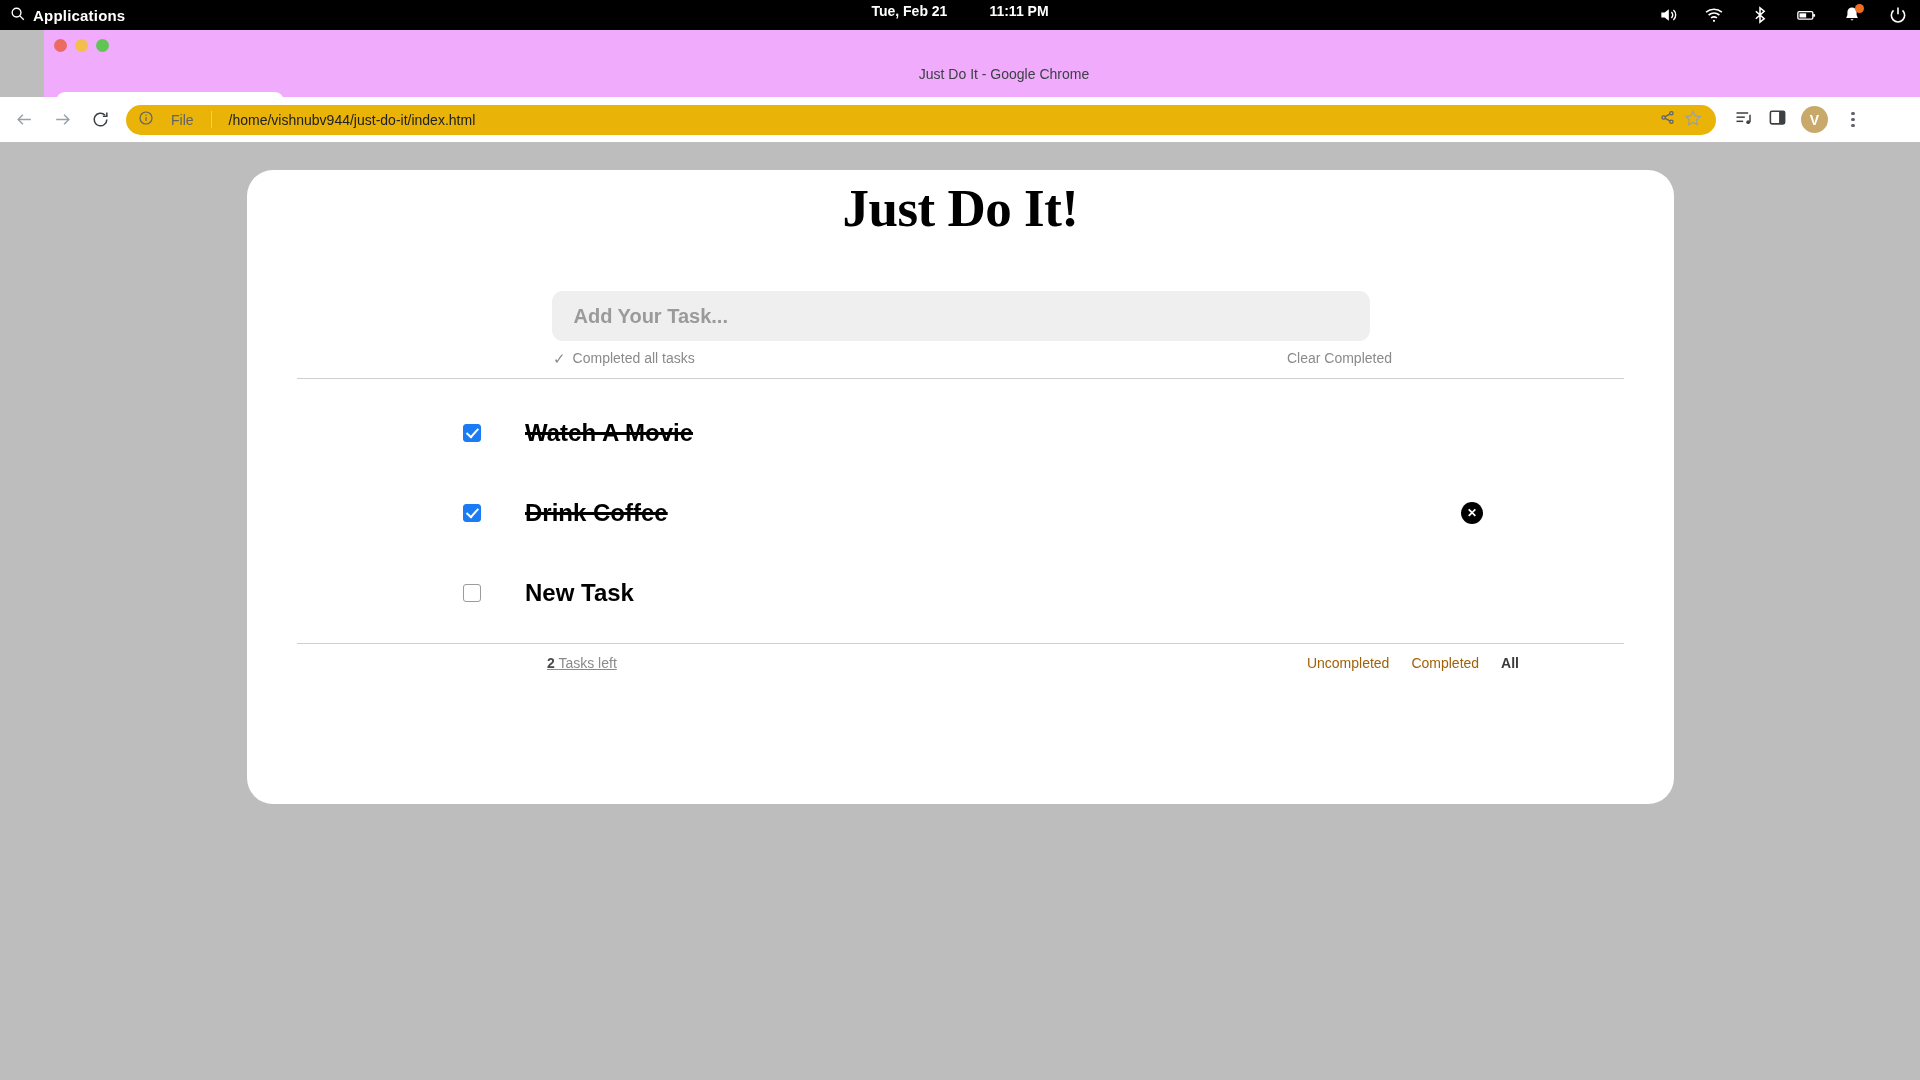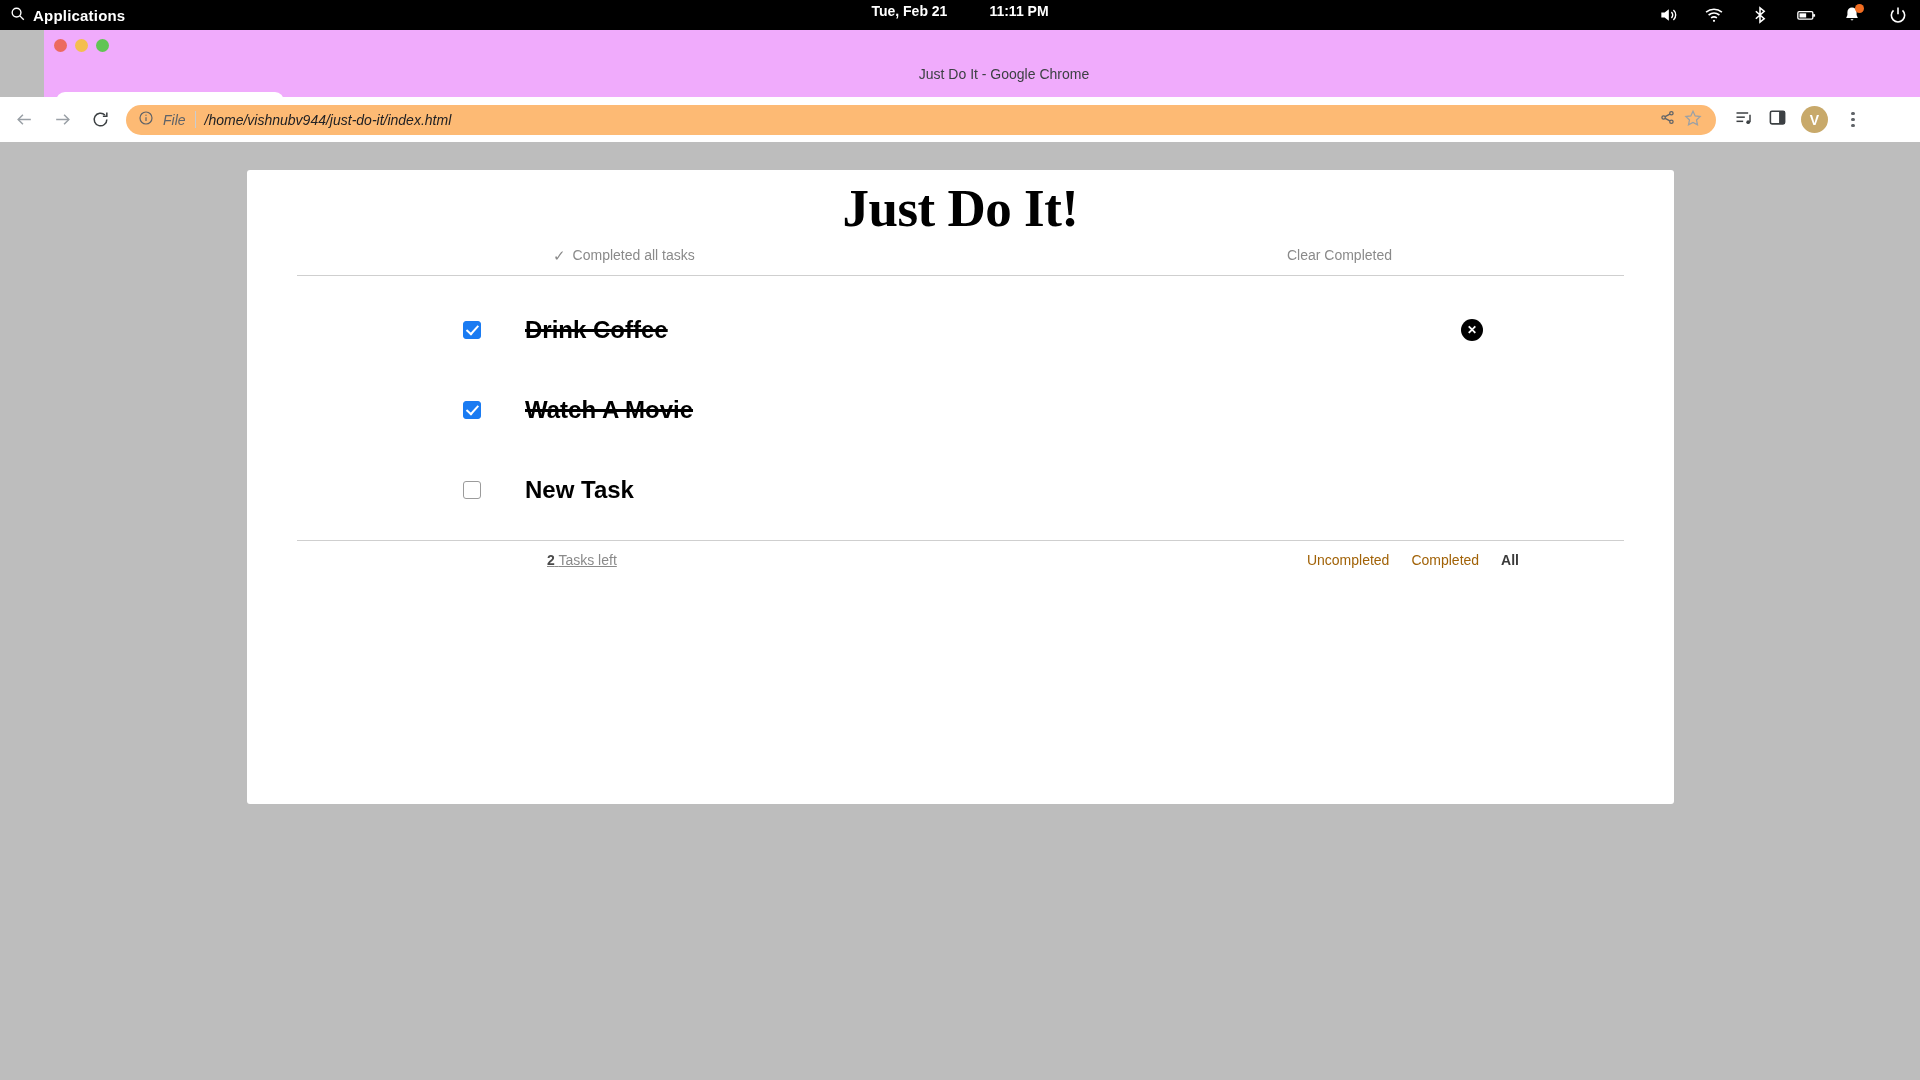--- a/index.html
+++ b/index.html
@@ -70,22 +70,22 @@
   
   .toolbar {
     position: absolute; top: 97px; left: 0;
     width: 1920px; height: 45px; background: #fff;
     display: flex; align-items: center;
   }
   .nav-btns { display: flex; align-items: center; gap: 6px; padding-left: 8px; }
   .navbtn { width: 32px; height: 32px; display: flex; align-items: center; justify-content: center; border-radius: 50%; }
   .omnibox {
     margin-left: 10px; height: 30px; flex: 1; max-width: 1590px;
-    background: #fdba74; border-radius: 15px;
-    display: flex; align-items: center; padding: 0 12px; gap: 9px; font-style: italic;
+    background: #eab308; border-radius: 15px;
+    display: flex; align-items: center; padding: 0 12px; gap: 17px;
   }
   .omni-scheme { font-size: 14px; color: #5f6368; }
   .omni-sep { width: 1px; height: 17px; background: #c9cdd1; }
   .omni-url { font-size: 14px; color: #202124; }
   .omni-right { display: flex; align-items: center; gap: 8px; margin-left: auto; padding-right: 2px; }
   .tb-right { display: flex; align-items: center; gap: 14px; padding: 0 14px 0 18px; }
   .avatar {
     width: 27px; height: 27px; border-radius: 50%;
     background: #c8a96a; color: #fff; font-size: 14px; font-weight: bold;
     display: flex; align-items: center; justify-content: center;
@@ -94,21 +94,21 @@
   .kebab i { width: 3.2px; height: 3.2px; border-radius: 50%; background: #5f6368; display: block; }
 
   
   .viewport {
     position: absolute; top: 142px; left: 0;
     width: 1920px; height: 938px; background: #bdbdbd;
   }
   .card {
     position: absolute; top: 28px; left: 247px;
     width: 1427px; height: 634px;
-    background: #fff; border-radius: 3px;
+    background: #fff; border-radius: 26px;
   }
   .app-title {
     text-align: center; font-family: "Liberation Serif", serif;
     font-weight: bold; font-size: 53px; color: #000;
     padding-top: 8px; letter-spacing: -.5px;
   }
 
   .input-wrap { width: 818px; margin: 53px auto 0; }
   .task-input {
     width: 100%; height: 50px; background: #efefef;
@@ -346,47 +346,50 @@
         <i></i>
       </span>
   </div>
 </div>
 
 <div class="viewport">
   <div class="card">
 
     <h1 class="app-title">Just Do It!</h1>
 
+    <div class="input-wrap">
+      <input class="task-input" type="text" placeholder="Add Your Task..." style="">
+    </div>
 
     <div class="meta-row">
       <span class="complete-all">
         <span class="check-glyph">✓</span>
         <span>Completed all tasks</span>
       </span>
       <span class="clear-completed">Clear Completed</span>
     </div>
 
     <div class="hr"></div>
 
     <div class="task-list">
 
+
+      <div class="task-row done">
+        <span class="cb on"></span>
+        <span class="task-label">Watch A Movie</span>
+      </div>
 
       <div class="task-row done">
         <span class="cb on"></span>
         <span class="task-label">Drink Coffee</span>
         <span class="del-btn">
           <span class="del-x">✕</span>
         </span>
       </div>
 
-      <div class="task-row done">
-        <span class="cb on"></span>
-        <span class="task-label">Watch A Movie</span>
-      </div>
-
       <div class="task-row">
         <span class="cb"></span>
         <span class="task-label">New Task</span>
       </div>
 
     </div>
 
     <div class="hr-bottom"></div>
 
     <div class="footer-row">

